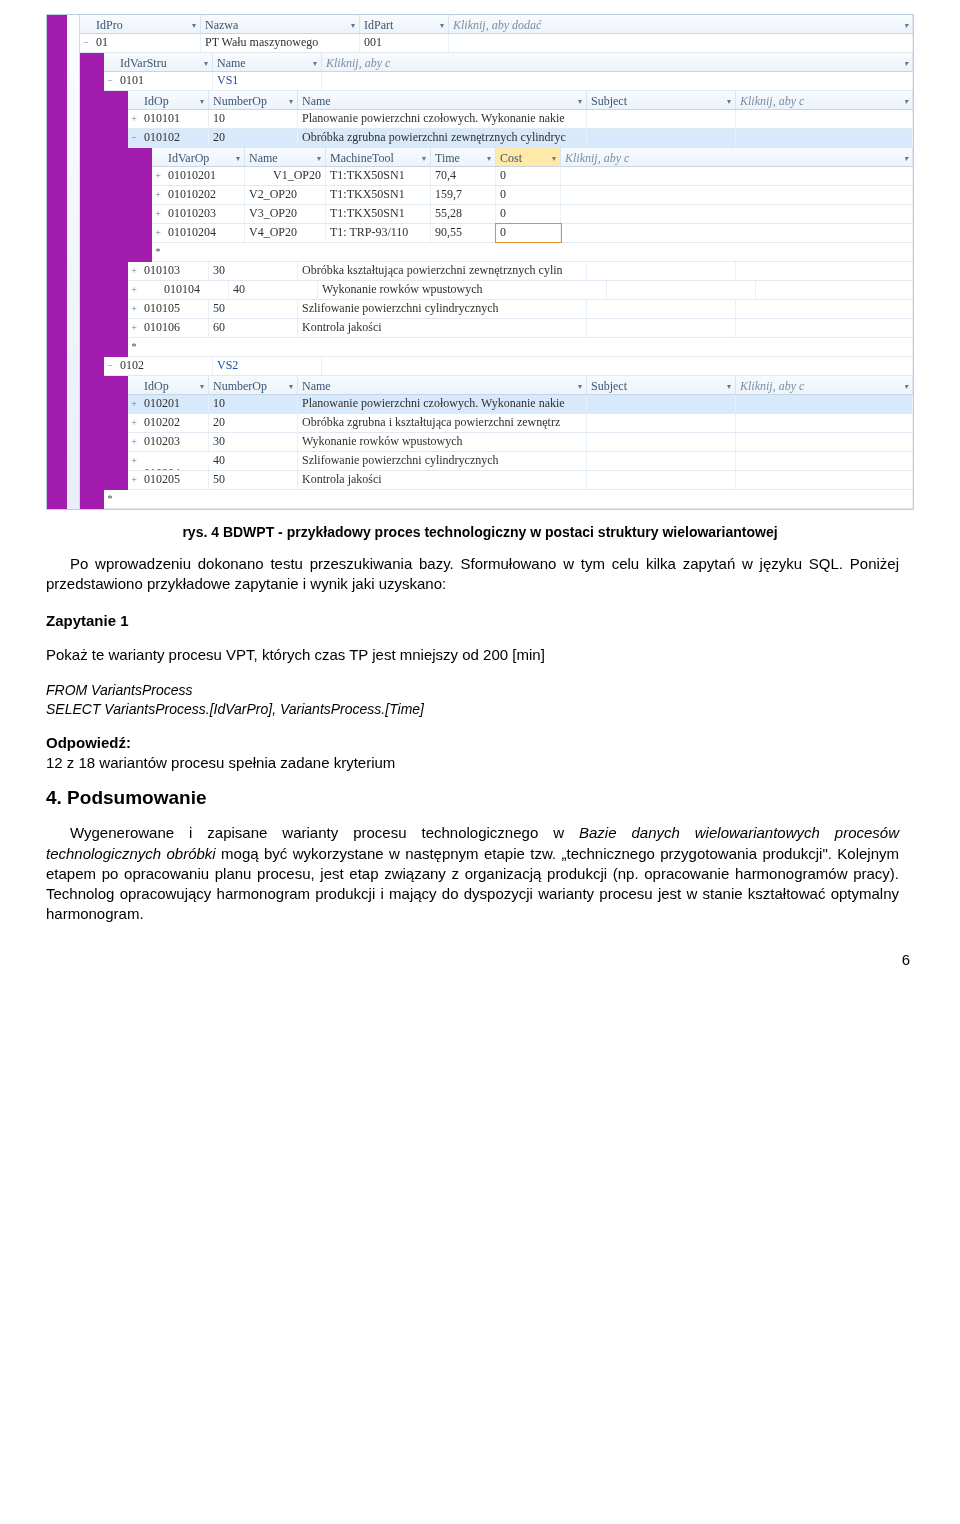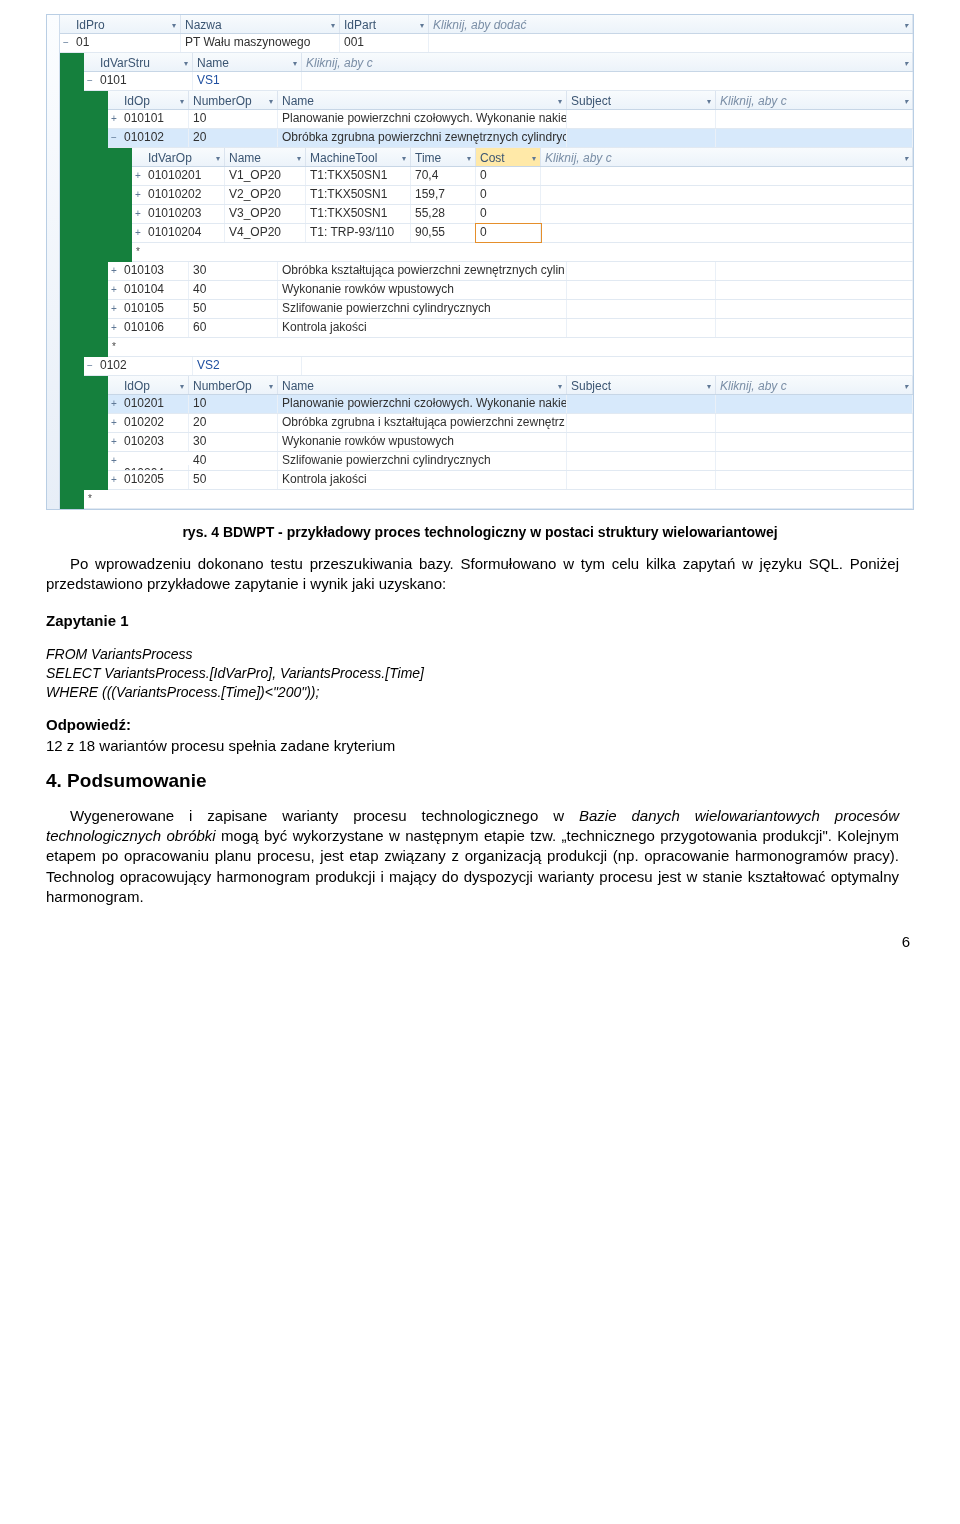--- a/index.html
+++ b/index.html
@@ -15,26 +15,27 @@
   }
   .top-header {
     text-align: center;
     font-size: 15px;
     margin-bottom: 14px;
   }
 
   
   .dgrid {
     border: 1px solid #b9cee4;
-    background: #15803d;
-    font-family: Liberation Sans, sans-serif;
+    background: #a21caf;
+    font-family: Liberation Serif, serif;
     font-size: 12px;
     color: #303030;
     margin-bottom: 14px;
     overflow: hidden;
+    padding-left: 20px;
   }
   .hdr-row {
     display: flex;
     align-items: stretch;
     background: linear-gradient(#f8fbfd,#ecf3fa);
     border-bottom: 1px solid #c7d6e6;
     height: 18px;
   }
   .hdr-cell {
     border-right: 1px solid #dbe4ef;
@@ -243,21 +244,21 @@
             </div>
           <div class="hdr-cell" style="flex:1;font-style:italic;color:#7a8ea6;">
               <span>Kliknij, aby c</span>
               <span class="drop">▾</span>
             </div>
         </div>
         <div id="l3">
             <div class="data-row lvl3">
               <div class="expander">+</div>
               <div class="cell" style="width:72px;">01010201</div>
-              <div class="cell" style="width:72px;">V1_OP20</div>
+              <div class="cell" style="width:72px;text-align:right;">V1_OP20</div>
               <div class="cell" style="width:96px;">T1:TKX50SN1</div>
               <div class="cell" style="width:56px;">70,4</div>
               <div class="cell" style="width:56px;">0</div>
               <div class="cell" style="flex:1;"></div>
             </div>
             <div class="data-row lvl3">
               <div class="expander">+</div>
               <div class="cell" style="width:72px;">01010202</div>
               <div class="cell" style="width:72px;">V2_OP20</div>
               <div class="cell" style="width:96px;">T1:TKX50SN1</div>
@@ -293,21 +294,21 @@
             <div class="data-row lvl2">
               <div class="expander">+</div>
               <div class="cell" style="width:60px;">010103</div>
               <div class="cell" style="width:80px;">30</div>
               <div class="cell" style="width:280px;">Obróbka kształtująca powierzchni zewnętrznych cylin</div>
               <div class="cell" style="width:140px;"></div>
               <div class="cell" style="flex:1;"></div>
             </div>
             <div class="data-row lvl2">
               <div class="expander">+</div>
-              <div class="cell" style="width:60px;">010104</div>
+              <div class="cell" style="width:60px;margin-left:20px;">010104</div>
               <div class="cell" style="width:80px;">40</div>
               <div class="cell" style="width:280px;">Wykonanie rowków wpustowych</div>
               <div class="cell" style="width:140px;"></div>
               <div class="cell" style="flex:1;"></div>
             </div>
             <div class="data-row lvl2">
               <div class="expander">+</div>
               <div class="cell" style="width:60px;">010105</div>
               <div class="cell" style="width:80px;">50</div>
               <div class="cell" style="width:280px;">Szlifowanie powierzchni cylindrycznych</div>
@@ -407,25 +408,25 @@
 
       </div>
     </div>
   </div>
 
   <p class="caption bold">rys. 4 BDWPT - przykładowy proces technologiczny w postaci struktury wielowariantowej</p>
 
   <p class="para para-indent">Po wprowadzeniu dokonano testu przeszukiwania bazy. Sformułowano w tym celu kilka zapytań w języku SQL. Poniżej przedstawiono przykładowe zapytanie i wynik  jaki uzyskano:</p>
 
   <p class="para bold" style="margin-bottom:14px;">Zapytanie 1</p>
+  <p class="para">Pokaż te warianty procesu VPT, których czas TP jest mniejszy od 200 [min]</p>
 
   <div class="code-block">
     <div>FROM VariantsProcess</div>
     <div>SELECT VariantsProcess.[IdVarPro], VariantsProcess.[Time]</div>
-    <div>WHERE (((VariantsProcess.[Time])&lt;"200"));</div>
   </div>
 
   <p class="para" style="margin-bottom:4px;">
     <span class="bold">Odpowiedź:</span><br>
     <span>12 z 18 wariantów procesu spełnia zadane kryterium</span>
   </p>
 
 
   <h2 class="section">4. Podsumowanie</h2>
 

